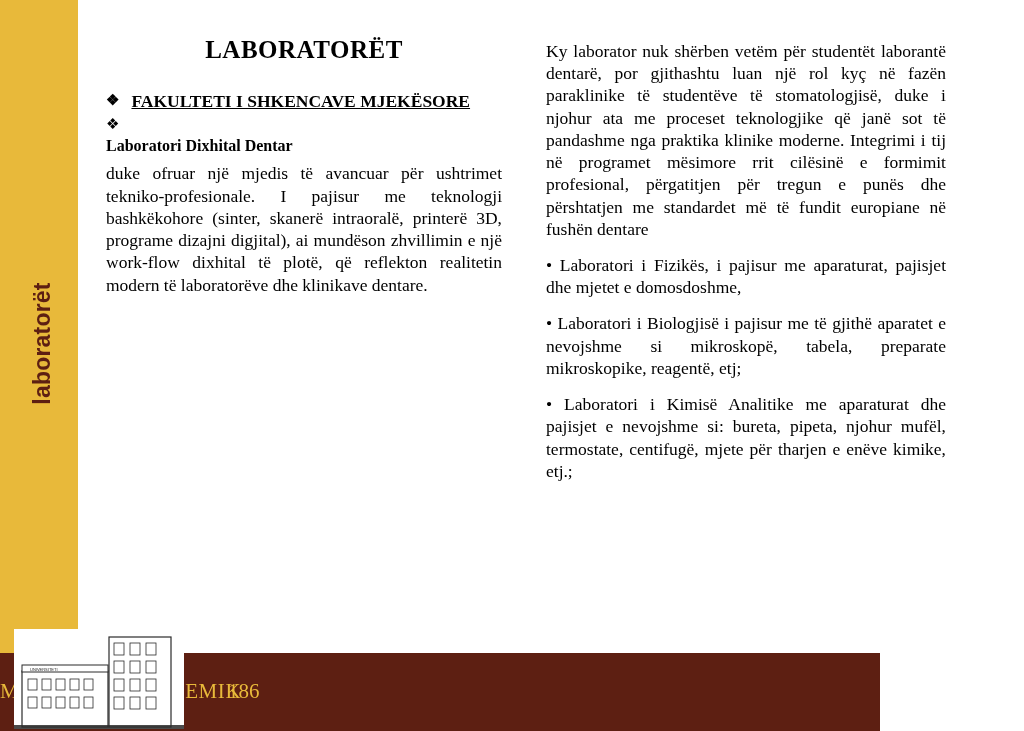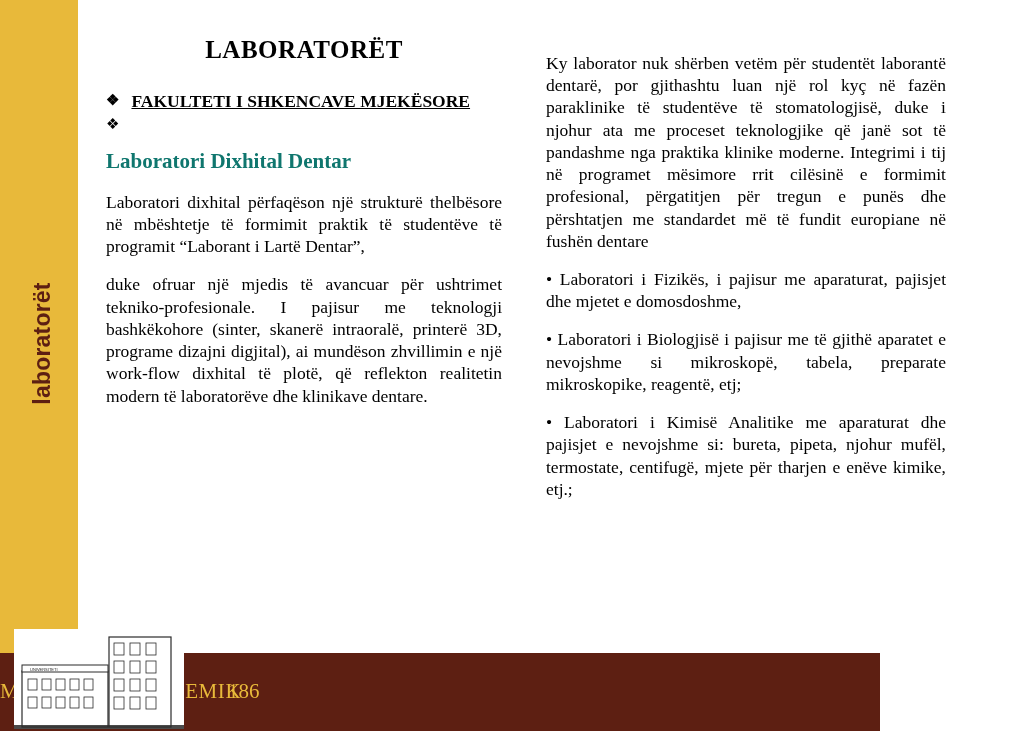--- a/index.html
+++ b/index.html
@@ -88,35 +88,35 @@
     text-align: justify;
     text-decoration: underline;
   }
   .dia-alone {
     font-size: 15px;
     color: #000;
     margin: 0 0 2px 0;
     line-height: 1.1;
   }
   p.body {
-    margin: 16px 0 14px 0;
+    margin: 4px 0 14px 0;
     font-family: "Liberation Serif", serif;
     font-size: 17.5px;
     line-height: 1.27;
     color: #000;
     text-align: justify;
     hyphens: auto;
   }
   p.sub-bold {
-    margin: 16px 0 6px 0;
-    font-family: "Liberation Serif", serif;
-    font-weight: bold;
-    font-size: 21px;
+    margin: 4px 0 6px 0;
+    font-family: "Liberation Serif", serif;
+    font-weight: bold;
+    font-size: 16px;
     line-height: 1.27;
-    color: #0f766e;
+    color: #000000;
   }
   .indent { text-indent: 12px; }
   
   #footer {
     position: absolute;
     left: 0;
     bottom: 0;
     width: 880px;
     height: 78px;
     background: #5d1f12;
@@ -162,21 +162,20 @@
 
     <div class="bullet-head">
       <span class="dia">❖</span>
       <span class="txt">FAKULTETI I SHKENCAVE MJEKËSORE</span>
     </div>
     <div class="dia-alone">❖</div>
 
 
     <p class="sub-bold">Laboratori Dixhital Dentar</p>
 
-    <p class="body">Laboratori dixhital përfaqëson një strukturë thelbësore në mbështetje të formimit praktik të studentëve të programit “Laborant i Lartë Dentar”,</p>
     <p class="body">duke ofruar një mjedis të avancuar për ushtrimet tekniko-profesionale. I pajisur me teknologji bashkëkohore (sinter, skanerë intraoralë, printerë 3D, programe dizajni digjital), ai mundëson zhvillimin e një work-flow dixhital të plotë, që reflekton realitetin modern të laboratorëve dhe klinikave dentare.</p>
   </div>
 
   <div id="col-right">
     <p class="body">Ky laborator nuk shërben vetëm për studentët laborantë dentarë, por gjithashtu luan një rol kyç në fazën paraklinike të studentëve të stomatologjisë, duke i njohur ata me proceset teknologjike që janë sot të pandashme nga praktika klinike moderne. Integrimi i tij në programet mësimore rrit cilësinë e formimit profesional, përgatitjen për tregun e punës dhe përshtatjen me standardet më të fundit europiane në fushën dentare</p>
     <p class="body">• Laboratori i Fizikës, i pajisur me aparaturat, pajisjet dhe mjetet e  domosdoshme,</p>
     <p class="body">• Laboratori i Biologjisë i pajisur me të gjithë aparatet e nevojshme si mikroskopë, tabela, preparate mikroskopike, reagentë, etj;</p>
     <p class="body">• Laboratori i Kimisë Analitike me aparaturat dhe pajisjet e nevojshme si: bureta, pipeta, njohur mufël, termostate, centifugë, mjete për tharjen e enëve kimike, etj.;</p>
   </div>
 

